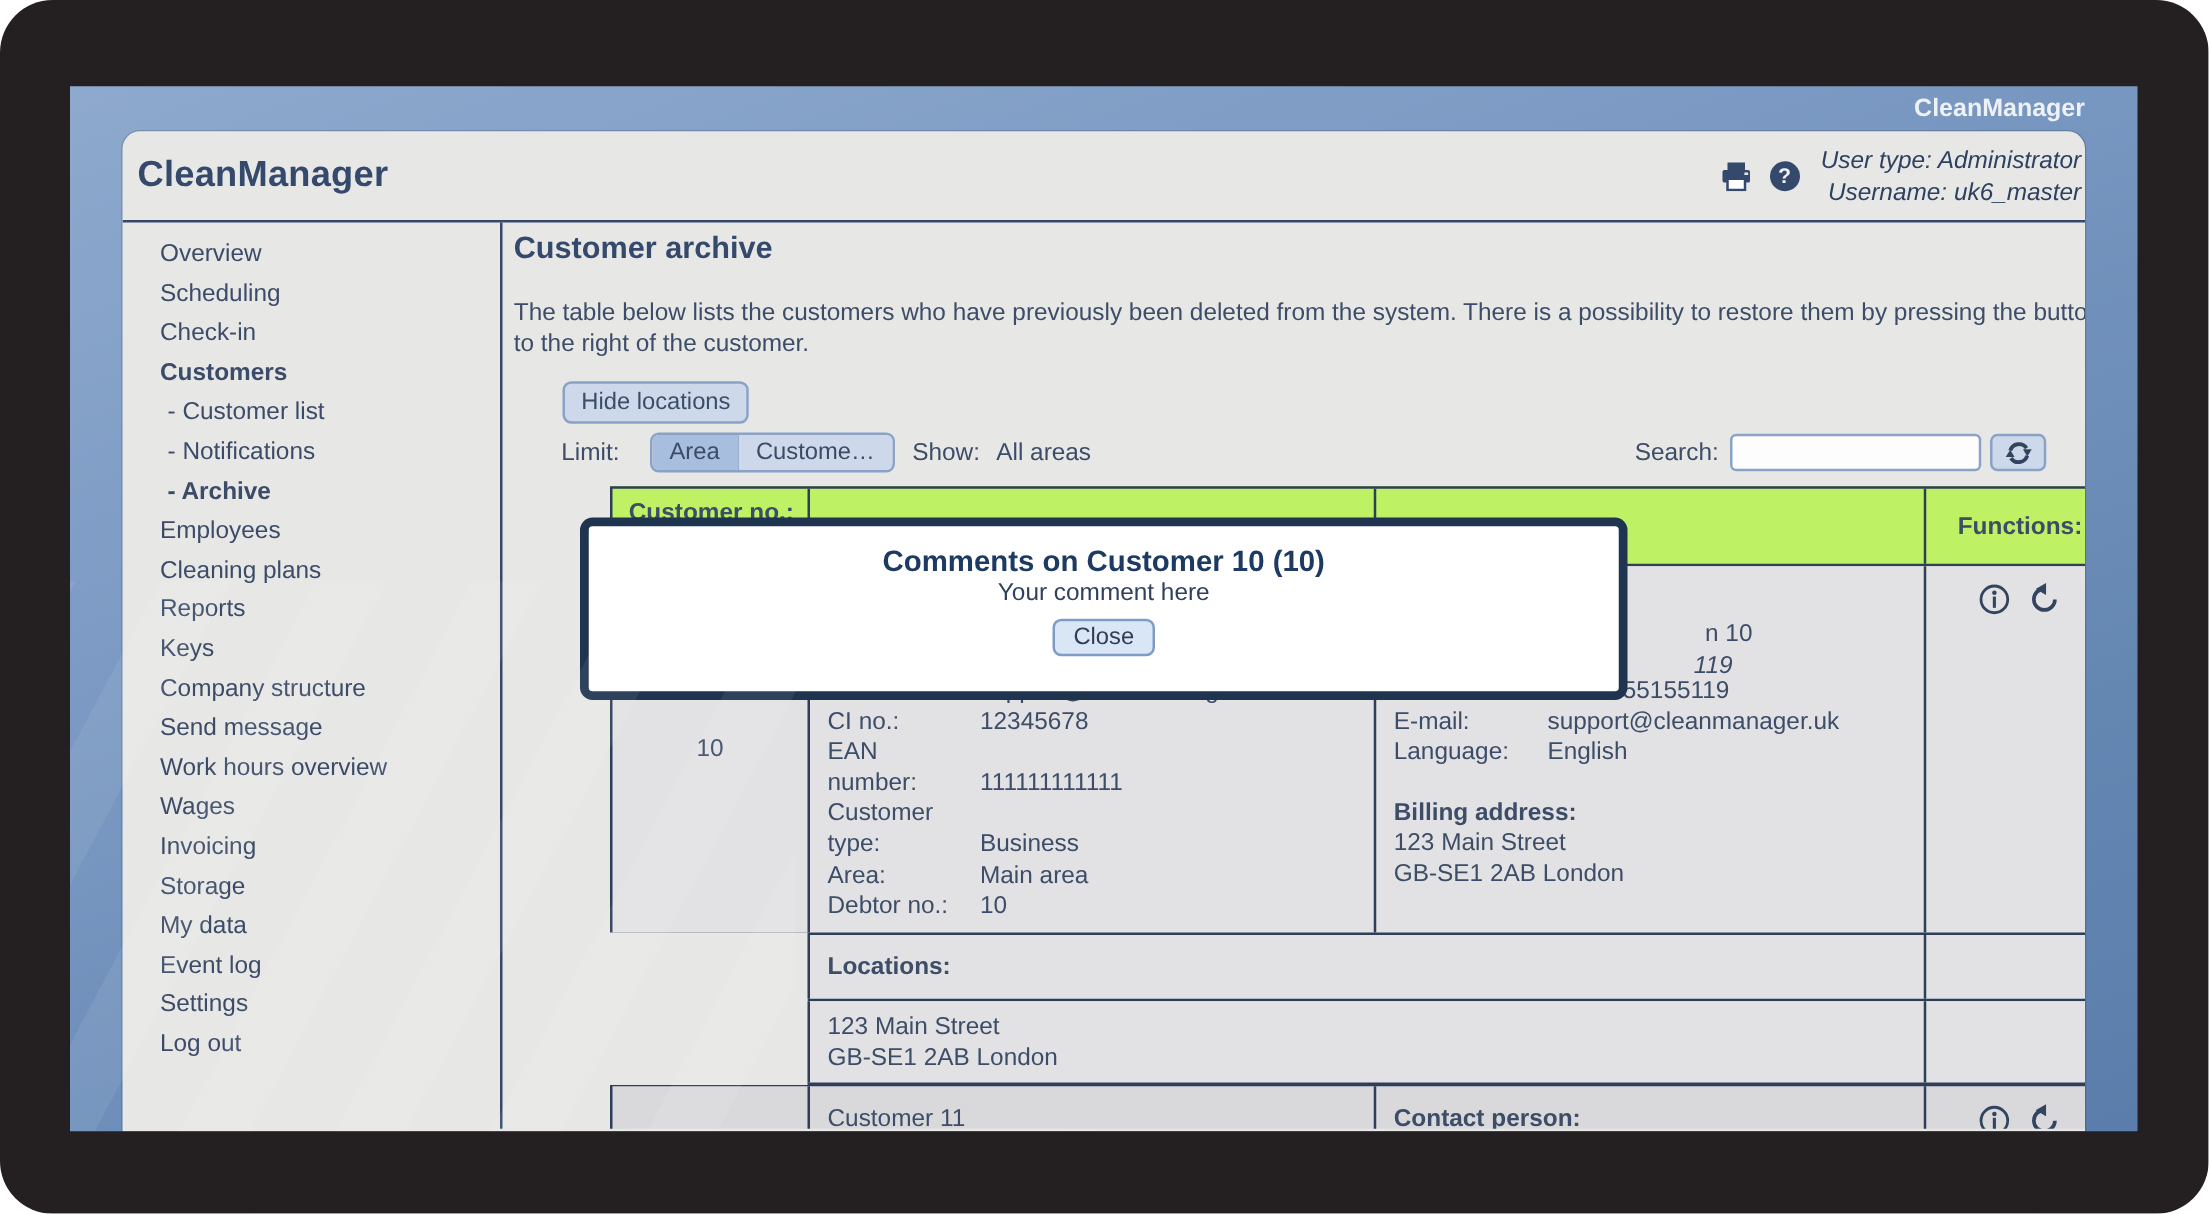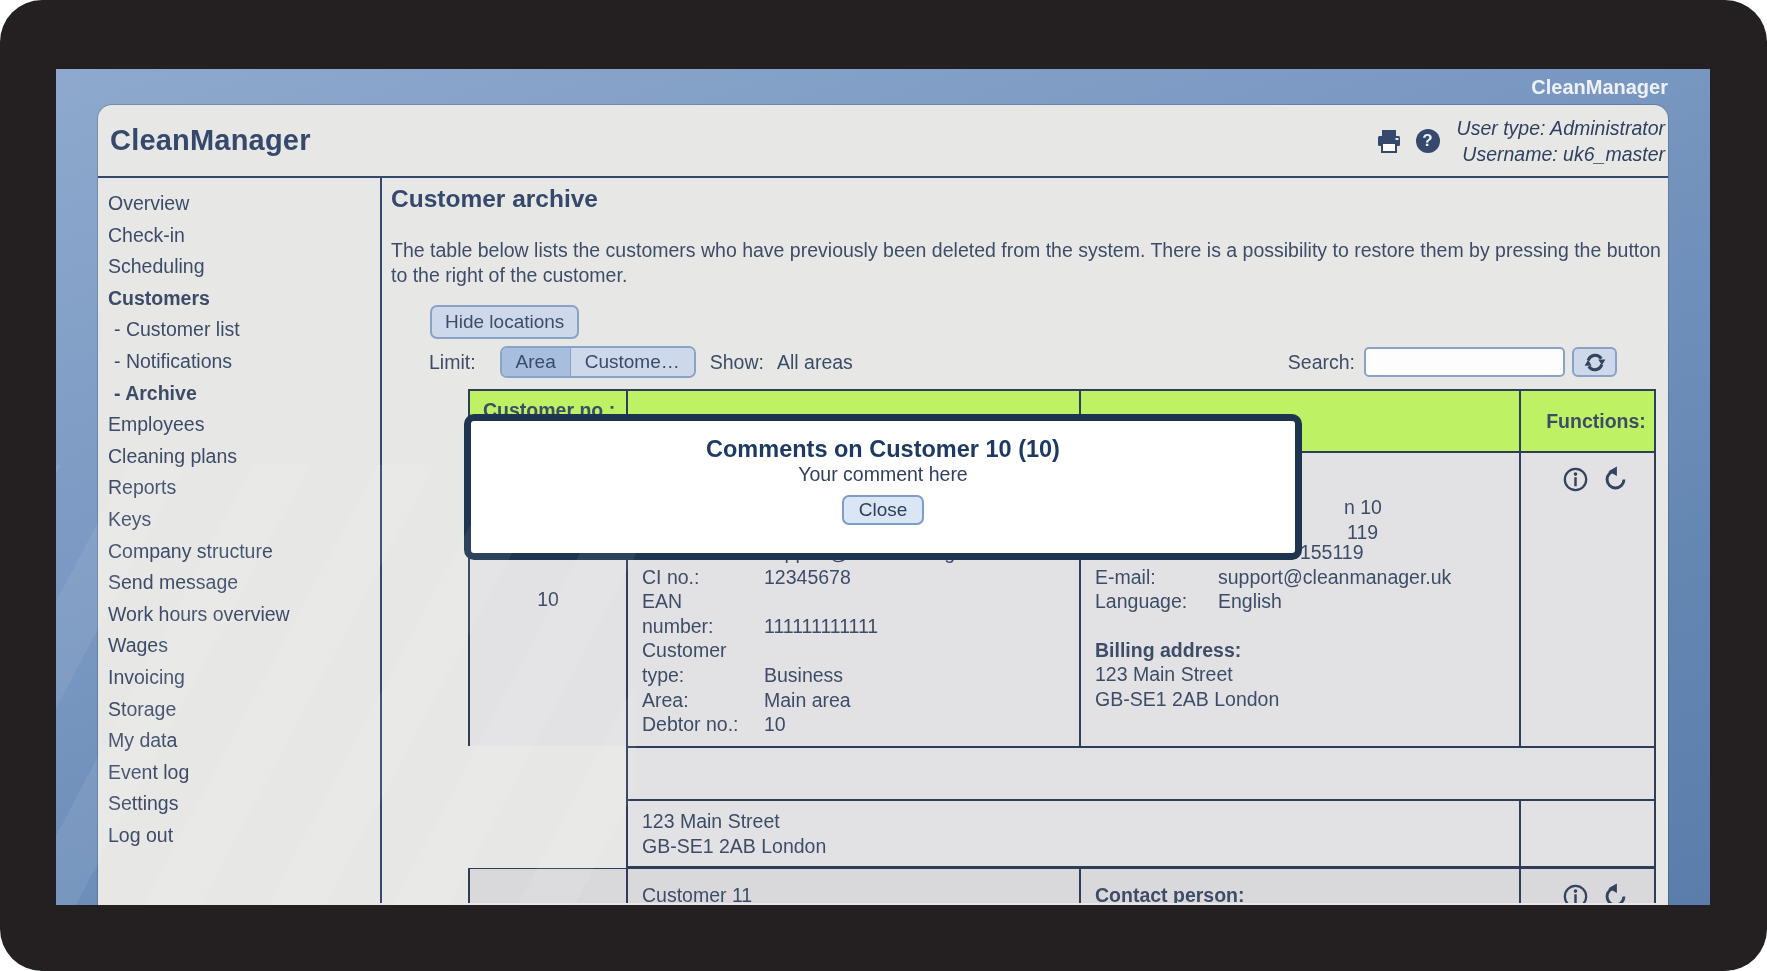--- a/index.html
+++ b/index.html
@@ -14,21 +14,21 @@
   .app{position:absolute;left:42px;top:36px;width:1570px;height:800px;background:#e7e7e6;
     border-radius:14px 14px 0 0;overflow:hidden;box-shadow:0 0 0 1px rgba(0,0,0,0.15);}
   .app-header{height:73px;box-sizing:border-box;border-bottom:2px solid #35496d;display:flex;align-items:center;}
   .logo{font-size:29px;font-weight:bold;color:#35496d;margin-left:12px;letter-spacing:0.2px;}
   .hdr-right{margin-left:auto;display:flex;align-items:center;}
   .hdr-icons{display:flex;align-items:center;gap:13px;margin-right:16px;}
   .icon-btn{width:26px;height:26px;display:flex;align-items:center;justify-content:center;cursor:pointer;}
   .help-circle{width:24px;height:24px;border-radius:50%;background:#35496d;color:#eef2f8;font-weight:bold;
     font-size:17px;display:flex;align-items:center;justify-content:center;}
   .user-box{text-align:right;font-style:italic;font-size:19.5px;color:#2f4160;line-height:26px;margin-right:3px;}
-  .app-body{display:flex;height:725px;}
+  .app-body{display:flex;height:725px;padding-left:20px;}
   .sidebar{width:282px;box-sizing:border-box;padding:10px 0 0 10px;flex:none;}
   .side-item{font-size:19.5px;color:#3c4c68;line-height:31.6px;height:31.6px;white-space:nowrap;cursor:pointer;}
   .side-item.bold{font-weight:bold;}
   .side-item.sub{padding-left:6px;}
   .vdivider{width:2px;background:#35496d;flex:none;}
   .main{flex:1;position:relative;padding-left:8px;box-sizing:border-box;overflow:hidden;}
   .page-title{font-size:24.5px;font-weight:bold;color:#35496d;margin:7px 0 0 1px;}
   .page-desc{font-size:19.5px;color:#3d4d68;margin:25px 0 0 1px;width:1275px;line-height:25px;}
   .tools{margin-left:39px;width:1188px;}
   .btn{display:inline-block;background:#cdd9ea;border:2px solid #8aa2c6;border-radius:7px;
@@ -124,23 +124,23 @@
             <div>Username: uk6_master</div>
           </div>
         </div>
       </div>
 
       <div class="app-body">
         <div class="sidebar">
 
             <div class="side-item">Overview</div>
 
+            <div class="side-item">Scheduling</div>
+
             <div class="side-item">Check-in</div>
-
-            <div class="side-item">Scheduling</div>
 
             <div class="side-item bold">Customers</div>
 
             <div class="side-item sub">- Customer list</div>
 
             <div class="side-item sub">- Notifications</div>
 
             <div class="side-item sub bold">- Archive</div>
 
             <div class="side-item">Employees</div>
@@ -241,21 +241,21 @@
                       </div>
 
                       <div class="pair">
                         <div class="plabel">Debtor no.:</div>
                         <div class="pvalue">10</div>
                       </div>
                     </div>
                 </div>
                 <div class="c c3 cb cell3">
                   <span class="frag" style="left:263px;top:42px;">n 10</span>
-                  <span class="frag" style="left:266px;top:67px;">119</span>
+                  <span class="frag" style="left:254px;top:67px;font-style:italic;">119</span>
                   <div class="pairs">
 
                       <div class="pair">
                         <div class="plabel">Mobile no.:</div>
                         <div class="pvalue">+44 5555155119</div>
                       </div>
 
                       <div class="pair">
                         <div class="plabel">E-mail:</div>
                         <div class="pvalue">support@cleanmanager.uk</div>
@@ -280,20 +280,23 @@
                   </svg>
                   <svg class="func-ic" width="29" height="27" viewBox="0 0 24 24">
                     <path d="M12 4.5 A 7.5 7.5 0 1 0 19.5 12" fill="none" stroke="#33445f" stroke-width="2.6"></path>
                     <polygon points="13.2,0.4 5.8,4.6 13.2,8.8" fill="#33445f"></polygon>
                   </svg>
                 </div>
               </div>
 
               <div class="trow loc-head">
                 <div class="lspacer"></div>
+                <div class="lmerged">
+                  <div class="loc-title">Locations:</div>
+                </div>
                 <div class="lc4"></div>
               </div>
 
               <div class="trow loc-body">
                 <div class="lspacer"></div>
                 <div class="lmerged">
                   <div>123 Main Street</div>
                   <div>GB-SE1 2AB London</div>
                 </div>
                 <div class="lc4"></div>

